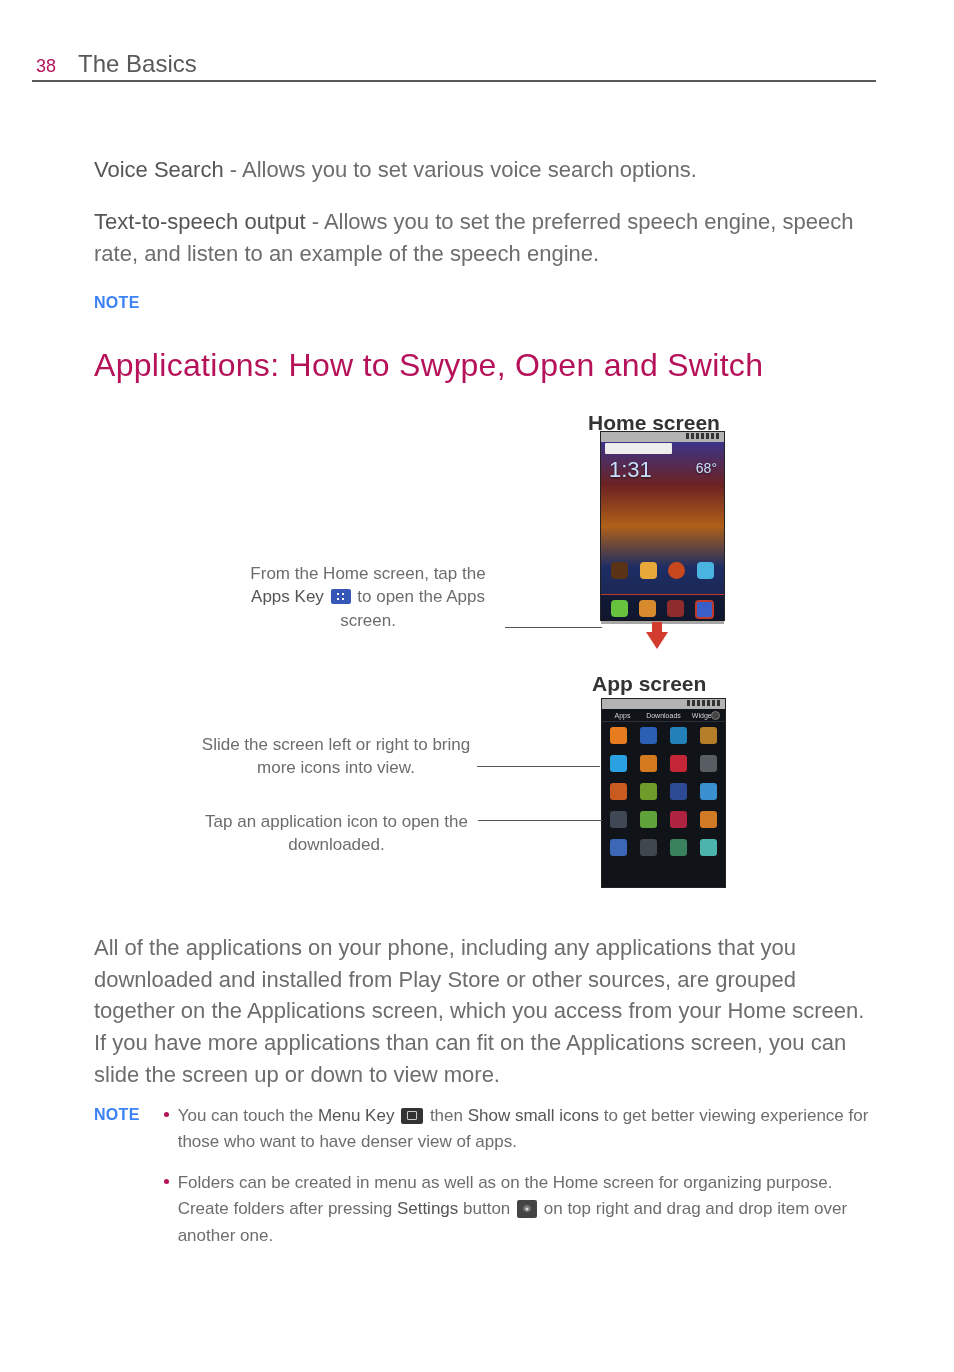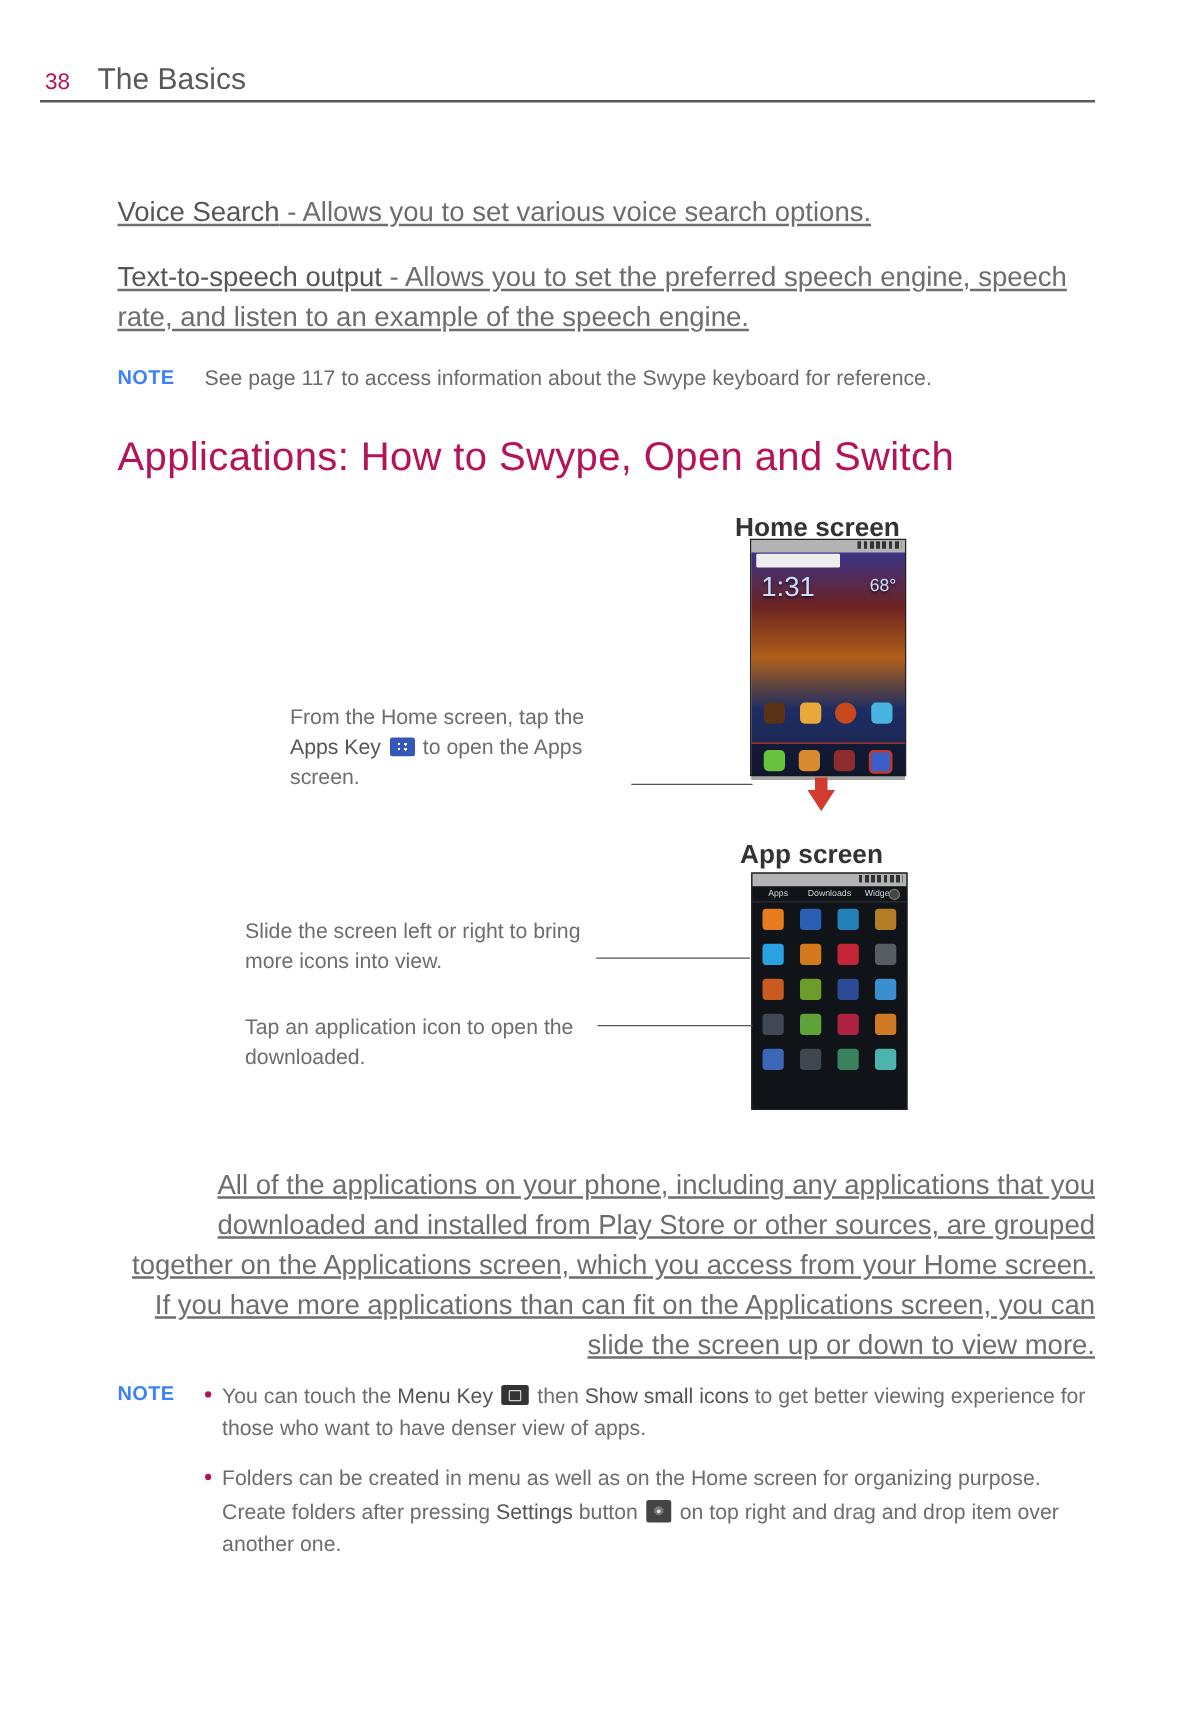--- a/index.html
+++ b/index.html
@@ -37,21 +37,20 @@
     }
     .content {
       padding-left: 62px;
     }
     .para {
       font-size: 22px;
       line-height: 1.45;
       font-weight: 300;
       color: #6d6d6d;
       margin-bottom: 20px;
-      text-decoration: underline;
     }
     .para .bold {
       color: #555;
       font-weight: 400;
     }
     .note-row {
       display: flex;
       gap: 24px;
       font-size: 17px;
       line-height: 1.5;
@@ -233,21 +232,21 @@
       top: -27px;
       width: 10px;
       height: 12px;
       background: #d13c2e;
     }
     .callout {
       position: absolute;
       font-size: 17px;
       color: #6d6d6d;
       line-height: 1.4;
-      text-align: left;
+      text-align: center;
     }
     .callout .bold { color:#555; font-weight:500; }
     .callout .connector {
       position: absolute;
       background: #555;
       height: 1px;
     }
     .inline-icon {
       display: inline-flex;
       width: 20px;
@@ -334,21 +333,20 @@
   <p class="para">
     <span class="bold">Voice Search</span><span> - Allows you to set various voice search options.</span>
   </p>
 
   <p class="para">
     <span class="bold">Text-to-speech output</span><span> - Allows you to set the preferred speech engine, speech rate, and listen to an example of the speech engine.</span>
   </p>
 
   <div class="note-row">
     <span class="note-label">NOTE</span>
-    <span>See page 117 to access information about the Swype keyboard for reference.</span>
   </div>
 
   <h2 class="h2">Applications: How to Swype, Open and Switch</h2>
 
   <div class="figure-area">
     <div class="fig-caption home">Home screen</div>
 
     <div class="phone-shot home">
       <div class="phone-status">
           <span class="sig"></span>
@@ -478,21 +476,21 @@
       <span>Slide the screen left or right to bring more icons into view.</span>
       <span class="connector"></span>
     </div>
 
     <div class="callout callout-3">
       <span>Tap an application icon to open the downloaded.</span>
       <span class="connector"></span>
     </div>
   </div>
 
-  <p class="para" style="margin-bottom:12px;text-align:right;">All of the applications on your phone, including any applications that you downloaded and installed from Play Store or other sources, are grouped together on the Applications screen, which you access from your Home screen. If you have more applications than can fit on the Applications screen, you can slide the screen up or down to view more.</p>
+  <p class="para" style="margin-bottom:12px;">All of the applications on your phone, including any applications that you downloaded and installed from Play Store or other sources, are grouped together on the Applications screen, which you access from your Home screen. If you have more applications than can fit on the Applications screen, you can slide the screen up or down to view more.</p>
 
   <div class="notes-block">
     <span class="note-label">NOTE</span>
     <ul class="bullet-list">
       <li>
         <span>You can touch the </span><span class="bold">Menu Key</span>
         <span class="inline-icon dark"></span><span> then </span><span class="bold">Show small icons</span><span> to get better viewing experience for those who want to have denser view of apps.</span>
       </li>
       <li>
         <span>Folders can be created in menu as well as on the Home screen for organizing purpose. Create folders after pressing </span><span class="bold">Settings</span><span> button </span><span class="inline-icon settings">

